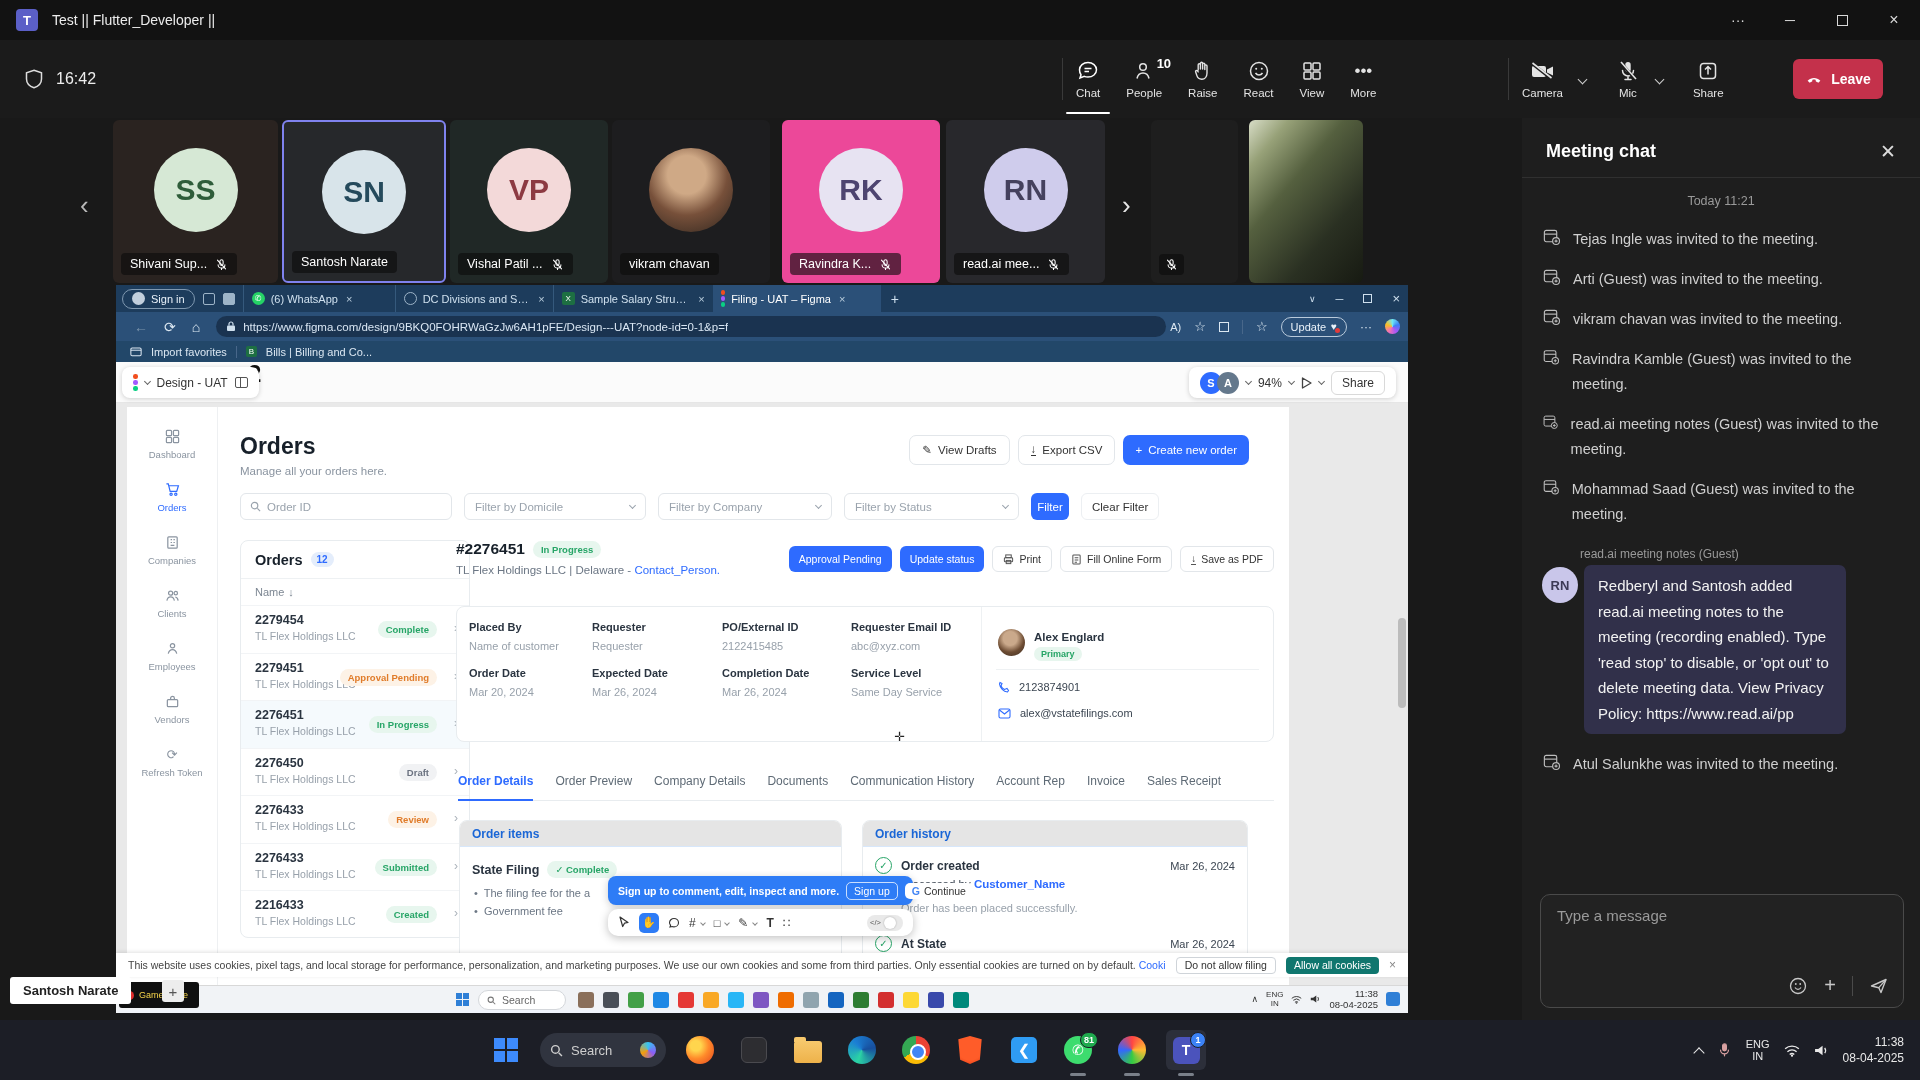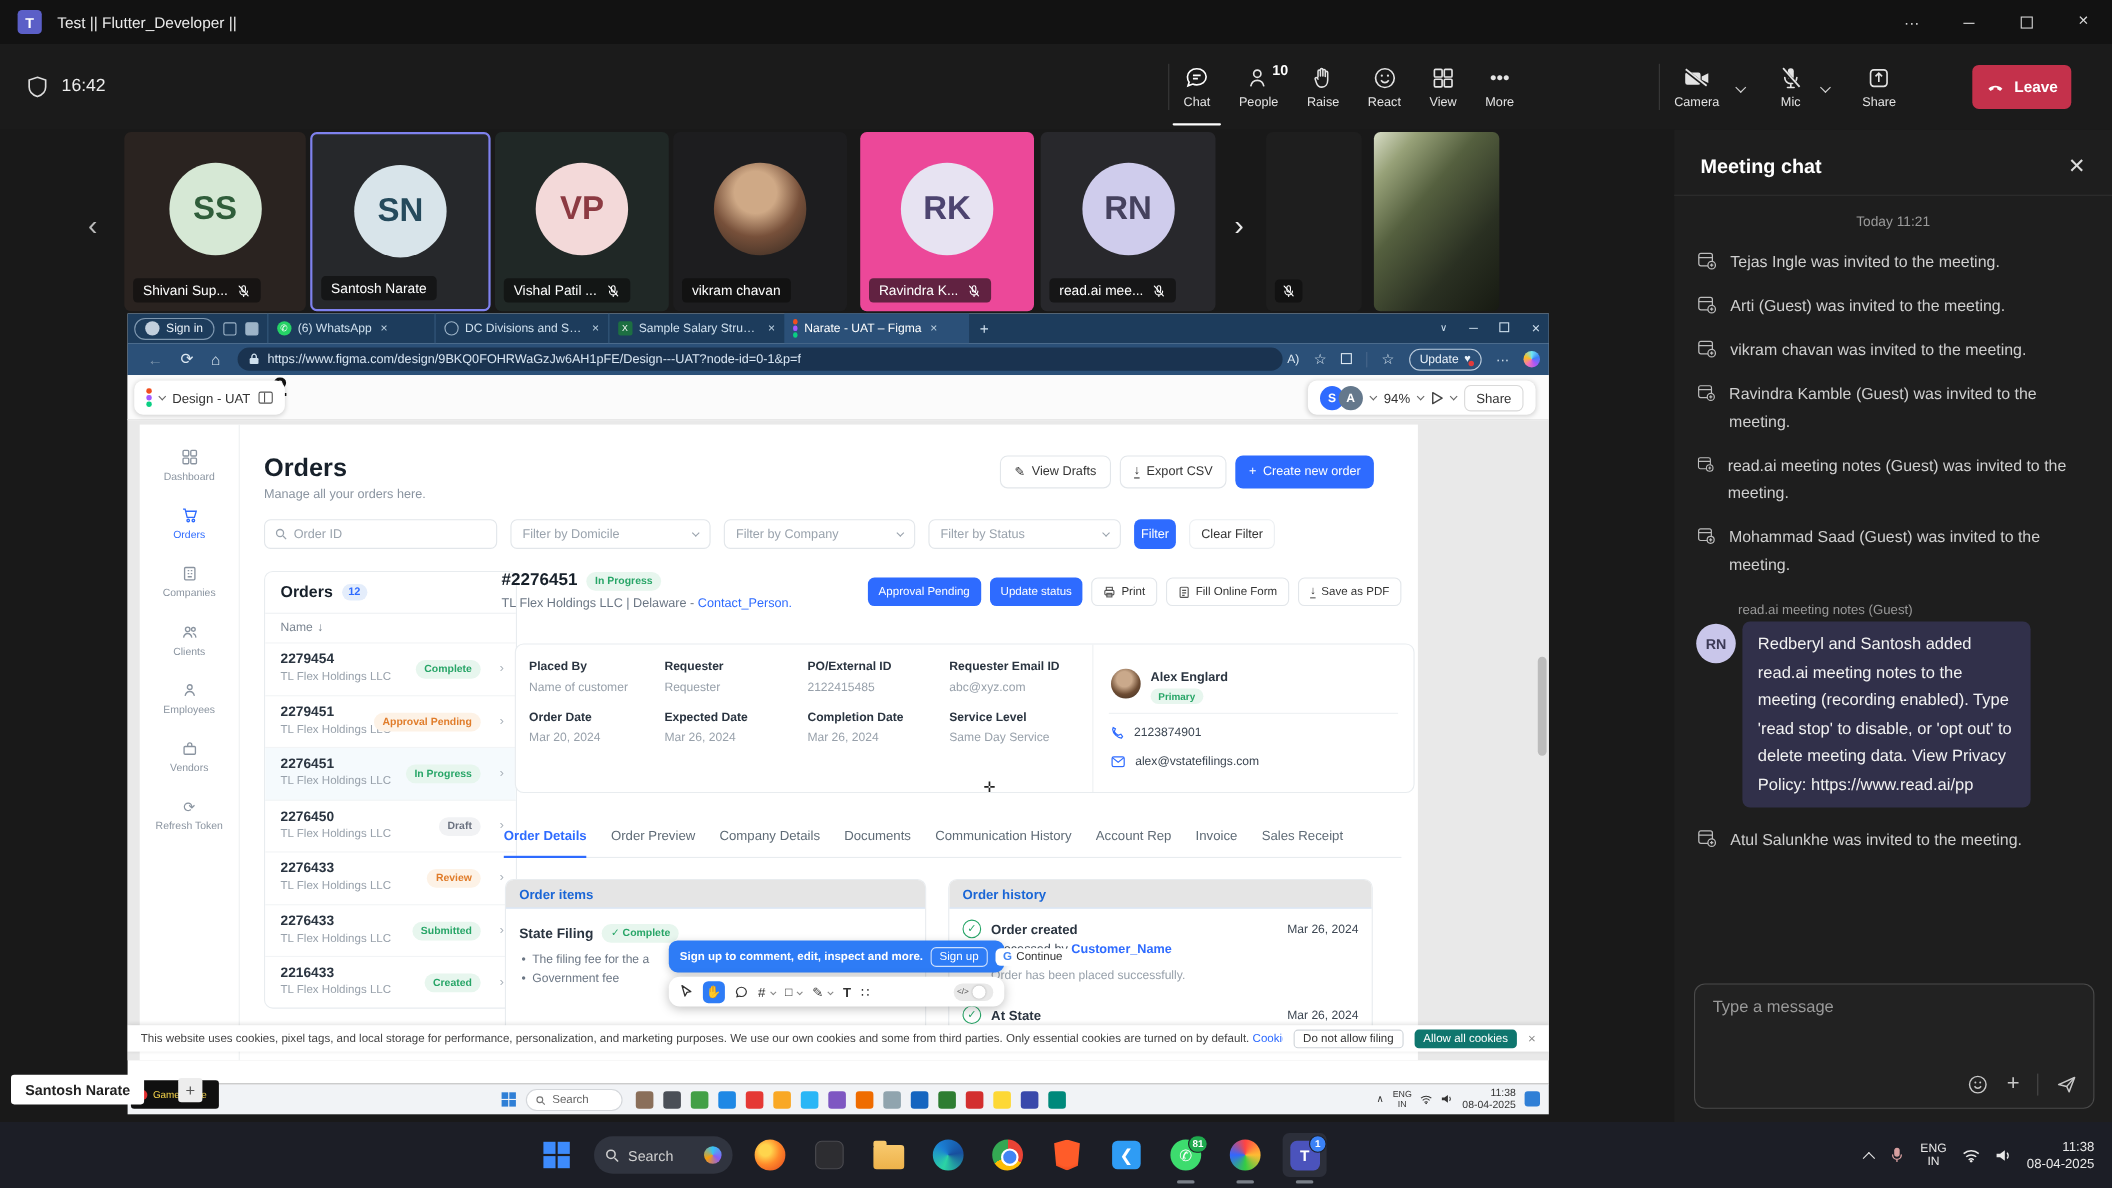--- a/index.html
+++ b/index.html
@@ -135,21 +135,21 @@
 
   .detail{position:absolute;left:238px;top:133px;width:818px;height:398px;}
   .d-no{font-size:15.5px;font-weight:bold;color:#17202a;}
   .d-badge{font-size:9.5px;font-weight:bold;border-radius:9px;padding:3px 8px;margin-left:8px;}
   .d-sub{margin-top:6px;font-size:11.5px;color:#6b7684;}
   .d-sub .lnk{color:#2e6bff;}
   .d-actions{position:absolute;right:0;top:6px;display:flex;gap:8px;}
   .db{height:26px;border-radius:6px;font-size:10.5px;display:flex;align-items:center;gap:5px;padding:0 10px;}
   .db.blue{background:#2e6bff;color:#fff;}
   .db.white{background:#fff;border:1px solid #e2e6ea;color:#333;}
-  .infocard{position:absolute;left:0;top:66px;width:818px;height:136px;border:1px solid #e8ecef;border-radius:8px;background:#fff;margin-left:12px;}
+  .infocard{position:absolute;left:0;top:66px;width:818px;height:136px;border:1px solid #e8ecef;border-radius:8px;background:#fff;}
   .fields{position:absolute;left:12px;top:14px;display:grid;grid-template-columns:123px 130px 129px 140px;grid-auto-rows:46px;}
   .fl{font-size:11px;font-weight:bold;color:#2a3440;}
   .fv{font-size:11px;color:#98a1ab;margin-top:7px;}
   .contact{position:absolute;left:524px;top:0;right:0;height:100%;border-left:1px solid #eef1f3;padding:18px 16px 0 16px;}
   .c-av{position:absolute;left:16px;top:22px;width:27px;height:27px;border-radius:50%;background:radial-gradient(circle at 45% 35%,#caa98b 0 30%,#6d4c33 60%,#3a2c22 100%);}
   .c-name{position:absolute;left:52px;top:24px;font-size:11.5px;font-weight:bold;color:#2a3440;}
   .c-badge{position:absolute;left:52px;top:40px;background:#e7f6ee;color:#27a567;font-size:9px;font-weight:bold;border-radius:8px;padding:2px 7px;}
   .c-hr{position:absolute;left:14px;right:14px;top:62px;height:1px;background:#eef1f3;}
   .c-row{position:absolute;left:16px;display:flex;gap:9px;align-items:center;font-size:11px;color:#3c4652;}
   .dtabs{position:absolute;left:2px;top:228px;right:0;height:33px;border-bottom:1px solid #e8ecef;display:flex;gap:22px;}
@@ -483,21 +483,21 @@
           <span class="fav14" style="background:#1d6f42;border-radius:2px;color:#fff;font-size:8px;display:flex;align-items:center;justify-content:center;">X</span>
           <span class="ttl">Sample Salary Structure with calc</span>
             <span class="x">×</span>
         </div>
         <div class="btab active" style="width:168px;">
           <span class="figdots">
               <i style="background:#f24e1e;"></i>
               <i style="background:#a259ff;"></i>
               <i style="background:#0acf83;"></i>
             </span>
-          <span class="ttl">Narate - UAT – Figma</span>
+          <span class="ttl">Filing - UAT – Figma</span>
             <span class="x">×</span>
         </div>
         <span class="newtab">+</span>
         <div class="tabctl">
           <span style="font-size:9px;">∨</span>
           <span>─</span>
           <span><i class="box-glyph" style="width:9px;height:9px;border-color:#cfe0ee;display:inline-block;"></i></span>
           <span style="font-size:13px;">×</span>
         </div>
       </div>
@@ -521,20 +521,32 @@
           <span style="font-size:13px;">☆</span>
           <div class="upd-pill">
             <span>Update</span>
             <span class="heartdot">♥</span>
           </div>
           <span style="font-size:12px;">···</span>
           <span class="copilot"></span>
         </div>
       </div>
 
+      <div class="favbar">
+        <svg width="12" height="11" viewBox="0 0 14 12">
+            <g fill="none" stroke="#dbe7f2" stroke-width="1.2">
+              <rect x="1" y="2" width="12" height="9" rx="1.5"></rect>
+              <path d="M1 4.5h12"></path>
+            </g>
+          </svg>
+        <span>Import favorites</span>
+        <span class="fvsep"></span>
+        <span class="xls-mini">B</span>
+        <span>Bills | Billing and Co...</span>
+      </div>
 
       <div class="figbar">
         <div class="canvas-logo">
           <span class="l1">2</span>
           <span class="l2">is</span>
         </div>
         <div class="fpill left">
           <span class="figdots">
               <i style="background:#f24e1e;"></i>
               <i style="background:#a259ff;"></i>

